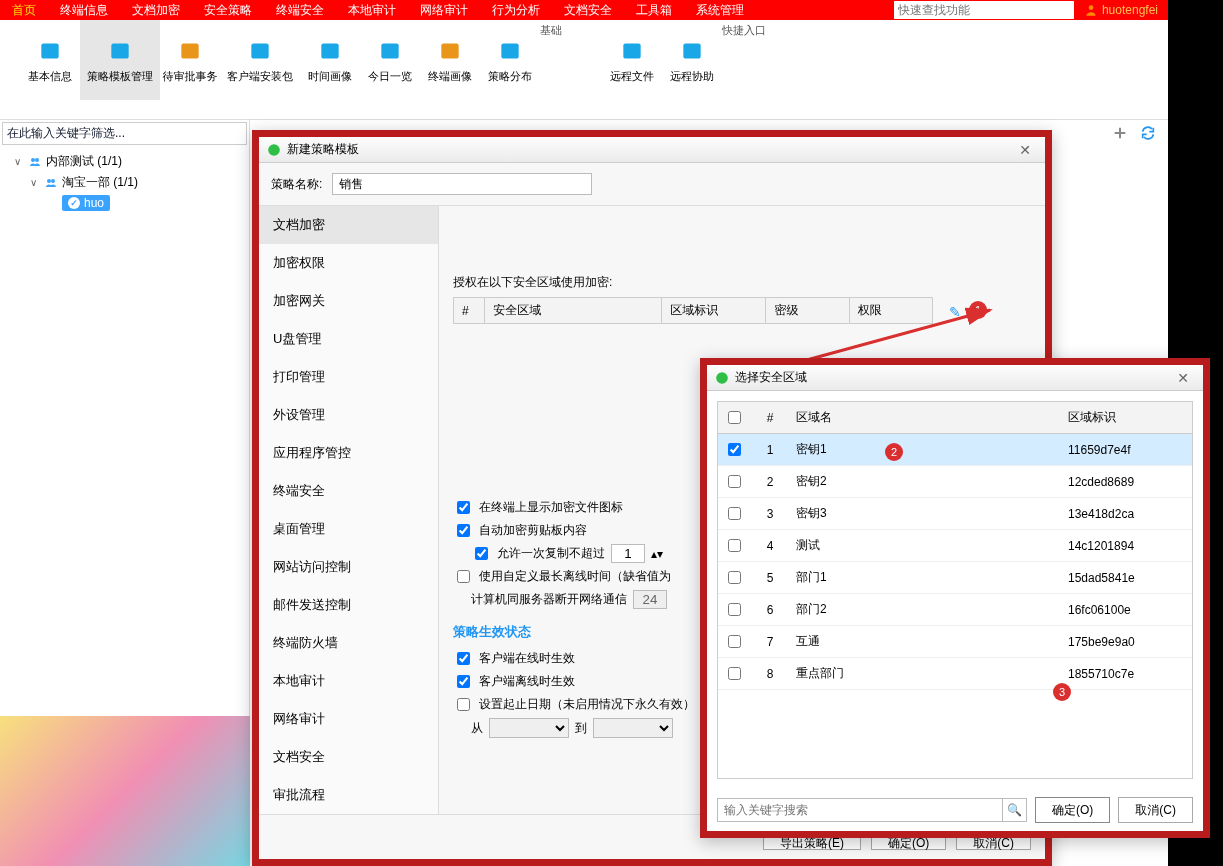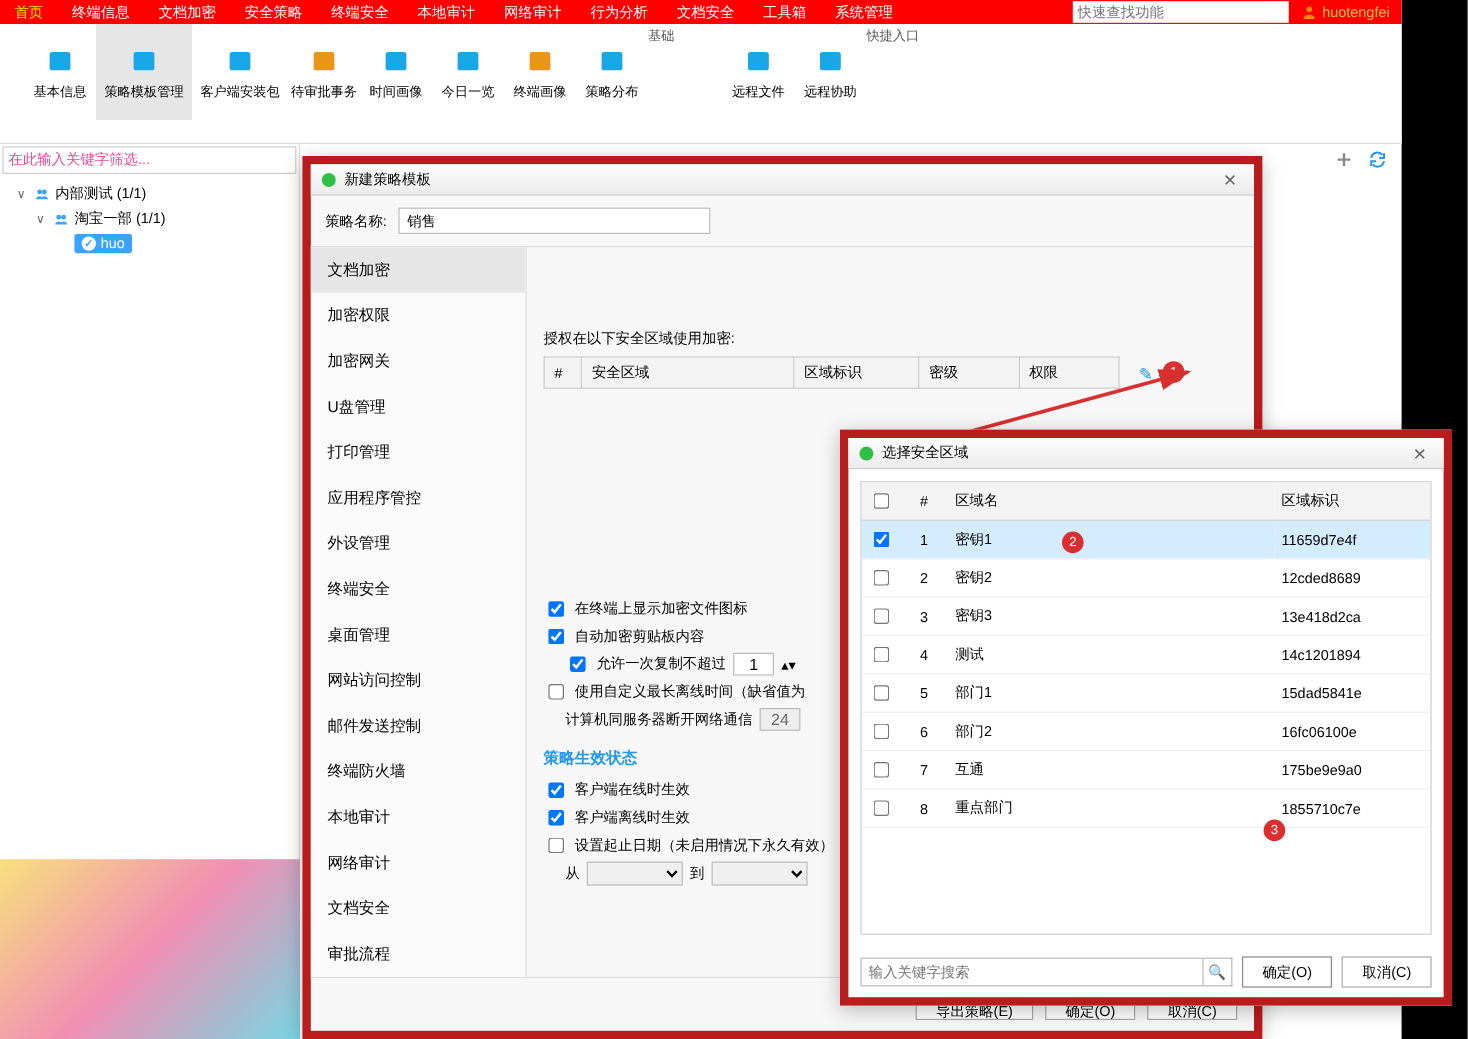--- a/index.html
+++ b/index.html
@@ -19,21 +19,21 @@
   .ribbon .btn { width: 60px; height: 80px; display: flex; flex-direction: column; align-items: center; justify-content: center; gap: 4px; cursor:pointer; }
   .ribbon .btn.wide { width: 80px; }
   .ribbon .btn.active { background: #e6e6e6; }
   .ribbon .icon { width: 32px; height: 28px; display:flex; align-items:center; justify-content:center; }
   .ribbon .lbl { font-size: 11px; text-align: center; }
   .ribbon .grplbl { text-align: center; font-size: 11px; height: 20px; line-height: 20px; color:#555; }
 
   .body { flex: 1; display: flex; min-height: 0; }
 
   .side { width: 250px; border-right: 1px solid #ddd; display: flex; flex-direction: column; }
-  .side .filter { border: 1px solid #ccc; margin: 2px; padding: 2px 4px; color: #ec4899; font-size:12px; }
+  .side .filter { border: 1px solid #ccc; margin: 2px; padding: 2px 4px; color: #0f172a; font-size:12px; }
   .tree { flex: 1; padding: 4px 0; }
   .tree .node { padding: 2px 0 2px 14px; display:flex; align-items:center; gap:4px; }
   .tree .twisty { font-size:10px; color:#666; width:10px; }
   .tree .grpIco { width:14px; height:12px; }
   .tree .leaf { background:#3aa3ff; color:#fff; border-radius:2px; padding:1px 6px; display:inline-flex; align-items:center; gap:4px; margin-left:48px; }
   .tree .leafIco { width:12px;height:12px; background:#fff; border-radius:50%; display:flex; align-items:center; justify-content:center; color:#3aa3ff; font-size:9px; font-weight:bold;}
   .side .status { border-top: 1px solid #ddd; padding: 4px 8px; display:flex; align-items:center; gap:6px; }
   .side .status .ok { color:#2fbf46; font-weight:bold; }
 
   .center { flex: 1; display:flex; flex-direction:column; min-width:0; }
@@ -136,35 +136,35 @@
     <span class="lbl">基本信息</span>
   </div>
           <div class="btn active wide">
     <span class="icon">
       <svg width="30" height="26" viewBox="0 0 24 24" fill="#19a7e8">
                 <rect x="4" y="5" width="16" height="14" rx="2"></rect>
               </svg>
     </span>
     <span class="lbl">策略模板管理</span>
   </div>
+          <div class="btn  ">
+    <span class="icon">
+      <svg width="30" height="26" viewBox="0 0 24 24" fill="#e89519">
+                <rect x="4" y="5" width="16" height="14" rx="2"></rect>
+              </svg>
+    </span>
+    <span class="lbl">待审批事务</span>
+  </div>
           <div class="btn  wide">
     <span class="icon">
       <svg width="30" height="26" viewBox="0 0 24 24" fill="#19a7e8">
                 <rect x="4" y="5" width="16" height="14" rx="2"></rect>
               </svg>
     </span>
     <span class="lbl">客户端安装包</span>
-  </div>
-          <div class="btn  ">
-    <span class="icon">
-      <svg width="30" height="26" viewBox="0 0 24 24" fill="#e89519">
-                <rect x="4" y="5" width="16" height="14" rx="2"></rect>
-              </svg>
-    </span>
-    <span class="lbl">待审批事务</span>
   </div>
           <div class="btn  ">
     <span class="icon">
       <svg width="30" height="26" viewBox="0 0 24 24" fill="#19a7e8">
                 <rect x="4" y="5" width="16" height="14" rx="2"></rect>
               </svg>
     </span>
     <span class="lbl">时间画像</span>
   </div>
           <div class="btn  ">
@@ -283,22 +283,22 @@
     <span>策略名称:</span>
     <input value="销售" style="">
   </div>
   <div class="mid">
     <div class="cats" id="cats">
         <div class="cat active">文档加密</div>
         <div class="cat ">加密权限</div>
         <div class="cat ">加密网关</div>
         <div class="cat ">U盘管理</div>
         <div class="cat ">打印管理</div>
+        <div class="cat ">外设管理</div>
         <div class="cat ">应用程序管控</div>
-        <div class="cat ">外设管理</div>
         <div class="cat ">终端安全</div>
         <div class="cat ">桌面管理</div>
         <div class="cat ">网站访问控制</div>
         <div class="cat ">邮件发送控制</div>
         <div class="cat ">终端防火墙</div>
         <div class="cat ">本地审计</div>
         <div class="cat ">网络审计</div>
         <div class="cat ">文档安全</div>
         <div class="cat ">审批流程</div>
       </div>

